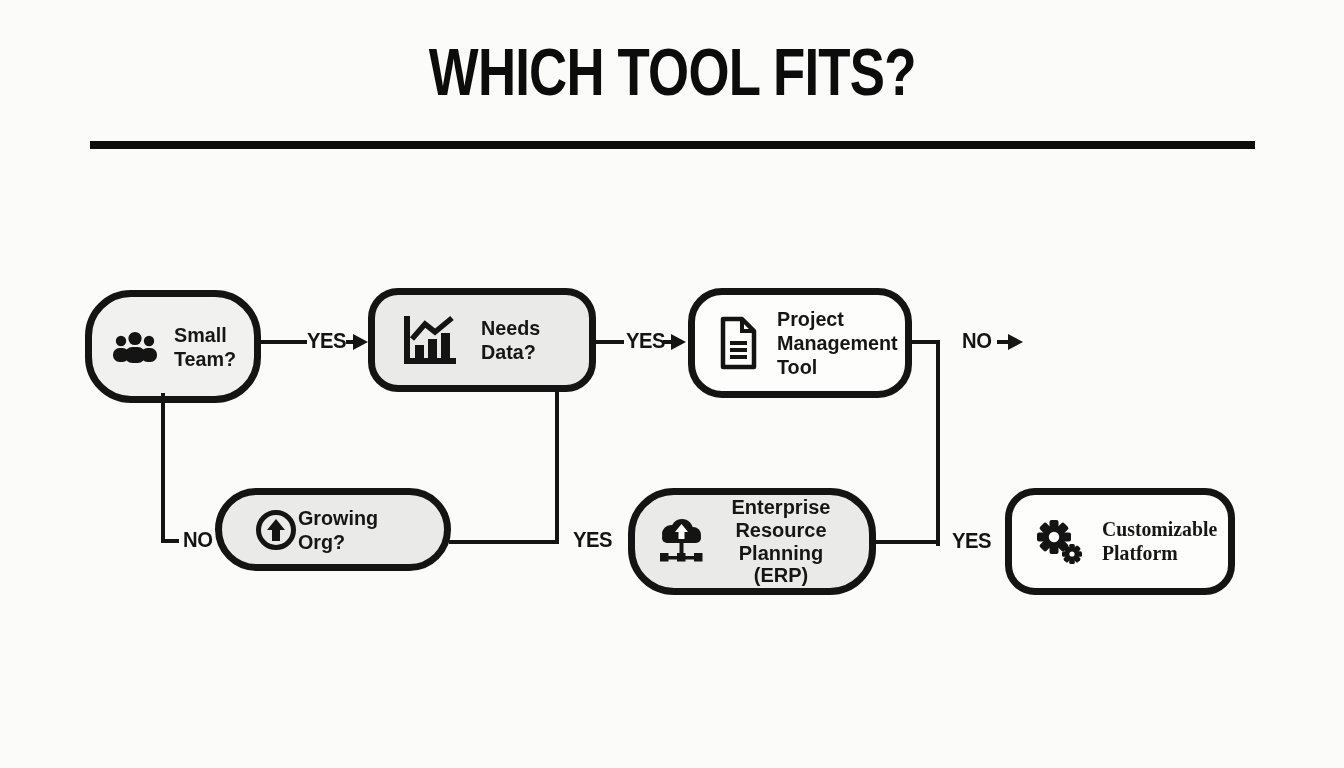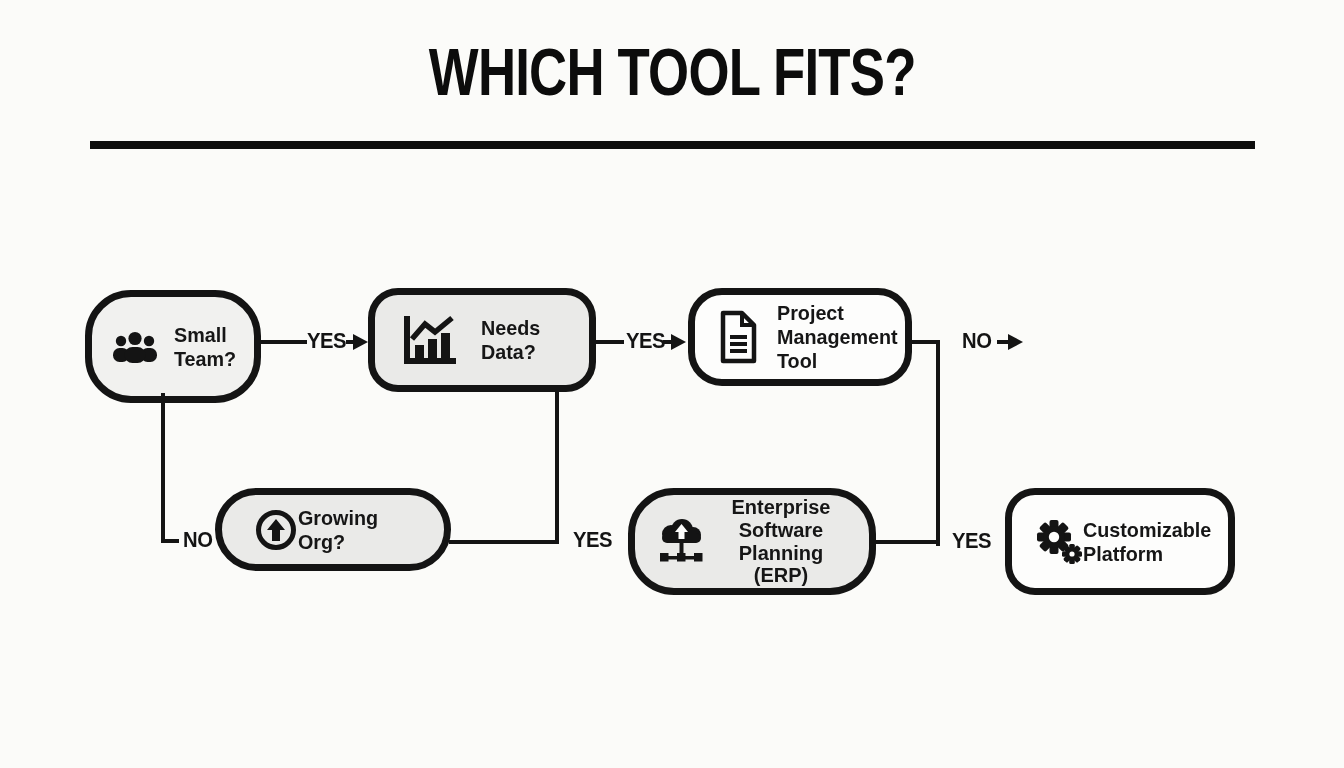--- a/index.html
+++ b/index.html
@@ -35,25 +35,25 @@
     font-weight:700;font-size:21px;line-height:1.14;color:#161616;
     white-space:pre-line;
     transform:scaleX(0.94);transform-origin:left center;
   }
   .node-label.center{
     transform:none;text-align:center;flex:1 1 auto;font-size:20px;
   }
 
   #node-small-team   {left:85px;  top:290px; width:176px; height:113px; border-radius:46px; padding-left:20px; gap:16px;}
   #node-needs-data   {left:368px; top:288px; width:228px; height:104px; border-radius:30px; padding-left:26px; gap:22px;}
-  #node-pmt          {left:688px; top:288px; width:224px; height:98px; border-radius:34px; padding-left:22px; gap:18px;}
+  #node-pmt          {left:688px; top:288px; width:224px; height:110px; border-radius:34px; padding-left:22px; gap:18px;}
   #node-spreadsheet  {left:1025px;top:291px; width:226px; height:101px; border-radius:30px; padding-left:24px; gap:19px;}
   #node-growing      {left:215px; top:488px; width:236px; height:83px; border-radius:53px; padding-left:32px; }
   #node-erp          {left:628px; top:488px; width:248px; height:107px; border-radius:46px; padding-left:20px; padding-right:14px;}
-  #node-custom       {left:1005px;top:488px; width:230px; height:107px; border-radius:30px; padding-left:23px; }
+  #node-custom       {left:1005px;top:488px; width:230px; height:107px; border-radius:30px; padding-left:23px; gap:19px;font-family:Liberation Serif, serif;}
 
   
   .line{position:absolute;background:#141414;}
   .arrow-right{
     position:absolute;width:0;height:0;
     border-top:8px solid transparent;border-bottom:8px solid transparent;
     border-left:15px solid #141414;
   }
   .edge-label{
     position:absolute;font-weight:700;font-size:22px;color:#141414;
@@ -138,21 +138,21 @@
           <rect x="24.5" y="24" width="4" height="12"></rect>
           <rect x="9" y="38" width="35" height="3.5"></rect>
           <rect x="5" y="35" width="8.5" height="8.5"></rect>
           <rect x="22" y="35" width="8.5" height="8.5"></rect>
           <rect x="39" y="35" width="8.5" height="8.5"></rect>
         </g>
         <path d="M26.5 6 L33 14 H29.5 V21 H23.5 V14 H20 Z" fill="#fdfdfc"></path>
       </svg>
     </span>
     <span class="node-label center">Enterprise
-Software Planning
+Resource Planning
 (ERP)</span>
   </div>
 
   <div class="node white" id="node-custom">
     <span class="node-icon">
       <svg width="48" height="48" viewBox="0 0 48 48">
         <g fill="#141414">
           <g transform="translate(19,19)">
             <rect x="-4.5" y="-17" width="9" height="34" rx="2"></rect>
             <rect x="-4.5" y="-17" width="9" height="34" rx="2" transform="rotate(45)"></rect>

